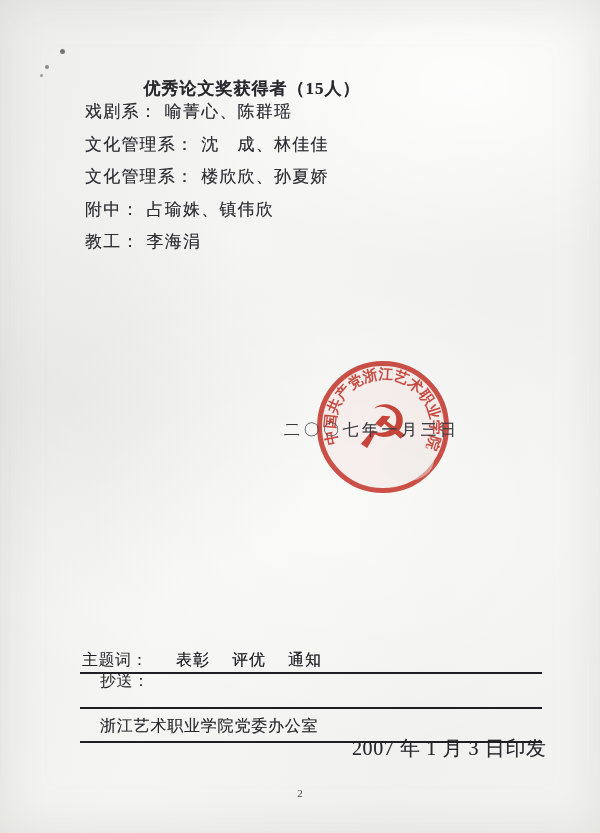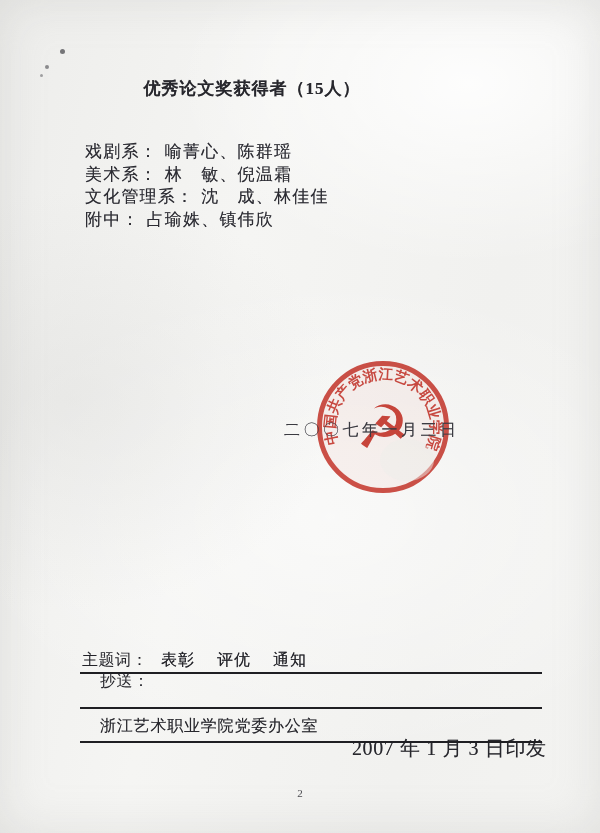--- a/index.html
+++ b/index.html
@@ -25,38 +25,38 @@
   .dot1{left:60px;top:49px;width:5px;height:5px;background:#56565a;opacity:.8;}
   .dot2{left:45px;top:65px;width:4px;height:4px;background:#6a6a6e;opacity:.75;}
   .dot3{left:40px;top:74px;width:3px;height:3px;background:#7d7d80;opacity:.7;}
   .doc-title{
     position:absolute;left:0;top:77px;width:504px;text-align:center;
     font-size:17px;font-weight:600;letter-spacing:1px;color:#27272d;
     text-shadow:0 0 .5px rgba(40,40,46,.55);
   }
   .award-list{
     position:absolute;left:85px;top:103px;right:40px;
-    display:flex;flex-direction:column;gap:5px;margin-top:40px;
+    display:flex;flex-direction:column;gap:15px;
   }
   .award-row{
     font-size:17px;letter-spacing:1.2px;line-height:17.6px;color:#2c2c33;
     text-shadow:0 0 .5px rgba(44,44,51,.5);white-space:nowrap;
   }
   .award-row .label{margin-right:7px;}
   .date-line{
     position:absolute;left:284px;top:420px;z-index:3;
     font-size:16px;letter-spacing:3.5px;color:#3a3a41;white-space:nowrap;
     text-shadow:0 0 .6px rgba(58,58,65,.45);
   }
   .seal{
     position:absolute;left:308px;top:352px;width:150px;height:150px;z-index:2;
     mix-blend-mode:multiply;
   }
   .footer-keywords{position:absolute;left:82px;top:650px;font-size:16px;white-space:nowrap;color:#222228;}
-  .footer-keywords .kw-label{letter-spacing:.5px;margin-right:13px;}
+  .footer-keywords .kw-label{letter-spacing:.5px;margin-right:28px;}
   .footer-keywords .kw{font-weight:400;letter-spacing:1px;margin-right:22px;text-shadow:0 0 .5px rgba(30,30,36,.6);}
   .sep{position:absolute;left:80px;width:462px;height:2px;background:#1f1f23;}
   .sep1{top:672px;}
   .sep2{top:707px;height:2.3px;}
   .sep3{top:741px;height:2.3px;}
   .footer-cc{position:absolute;left:100px;top:671px;font-size:16px;letter-spacing:.5px;color:#27272d;}
   .footer-issuer{position:absolute;left:100px;top:716px;font-size:16px;letter-spacing:.8px;color:#27272d;white-space:nowrap;text-shadow:0 0 .5px rgba(39,39,45,.45);font-family:Liberation Serif, serif;}
   .footer-printdate{position:absolute;left:352px;top:735px;font-size:20px;letter-spacing:.6px;color:#27272d;white-space:nowrap;text-shadow:0 0 .5px rgba(39,39,45,.45);}
   .page-number{
     position:absolute;left:0;top:787px;width:600px;text-align:center;
@@ -75,27 +75,30 @@
   <div class="dot dot2"></div>
   <div class="dot dot3"></div>
 
   <div class="doc-title">优秀论文奖获得者（15人）</div>
 
   <div class="award-list">
     <div class="award-row">
       <span class="label">戏剧系：</span><span class="names">喻菁心、陈群瑶</span>
     </div>
     <div class="award-row">
-      <span class="label">美术系：</span><span class="names">林　敏、倪温霜</span>
-    </div>
-    <div class="award-row">
       <span class="label">文化管理系：</span><span class="names">沈　成、林佳佳</span>
     </div>
     <div class="award-row">
+      <span class="label">文化管理系：</span><span class="names">楼欣欣、孙夏娇</span>
+    </div>
+    <div class="award-row">
       <span class="label">附中：</span><span class="names">占瑜姝、镇伟欣</span>
+    </div>
+    <div class="award-row">
+      <span class="label">教工：</span><span class="names">李海涓</span>
     </div>
   </div>
 
   <svg class="seal" viewBox="0 0 150 150" width="150" height="150">
     <defs>
       <path id="sealArc" d="M 29.9,91.4 A 48,48 0 1 1 120.1,91.4" fill="none"></path>
     </defs>
     <circle cx="75" cy="75" r="63.5" fill="rgba(206,62,46,0.05)" stroke="#c9342a" stroke-width="5" opacity="0.85"></circle>
     <text font-size="14.5" fill="#c9342a" opacity="0.88" font-weight="bold">
       <textPath href="#sealArc" startOffset="0" textLength="233" lengthAdjust="spacingAndGlyphs">中国共产党浙江艺术职业学院委员会</textPath>

